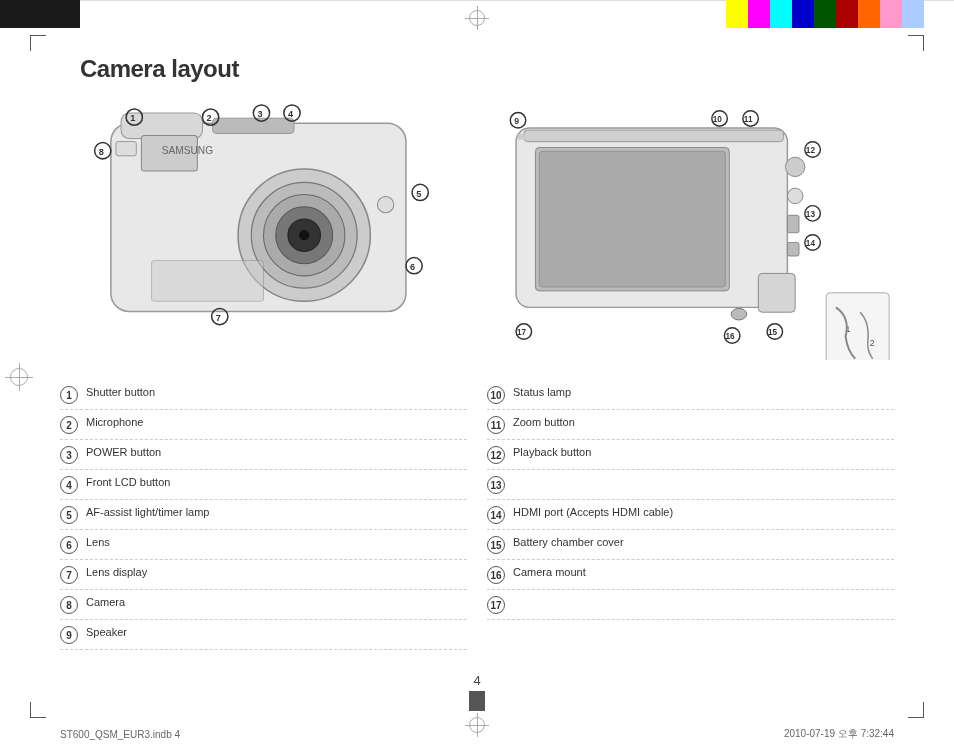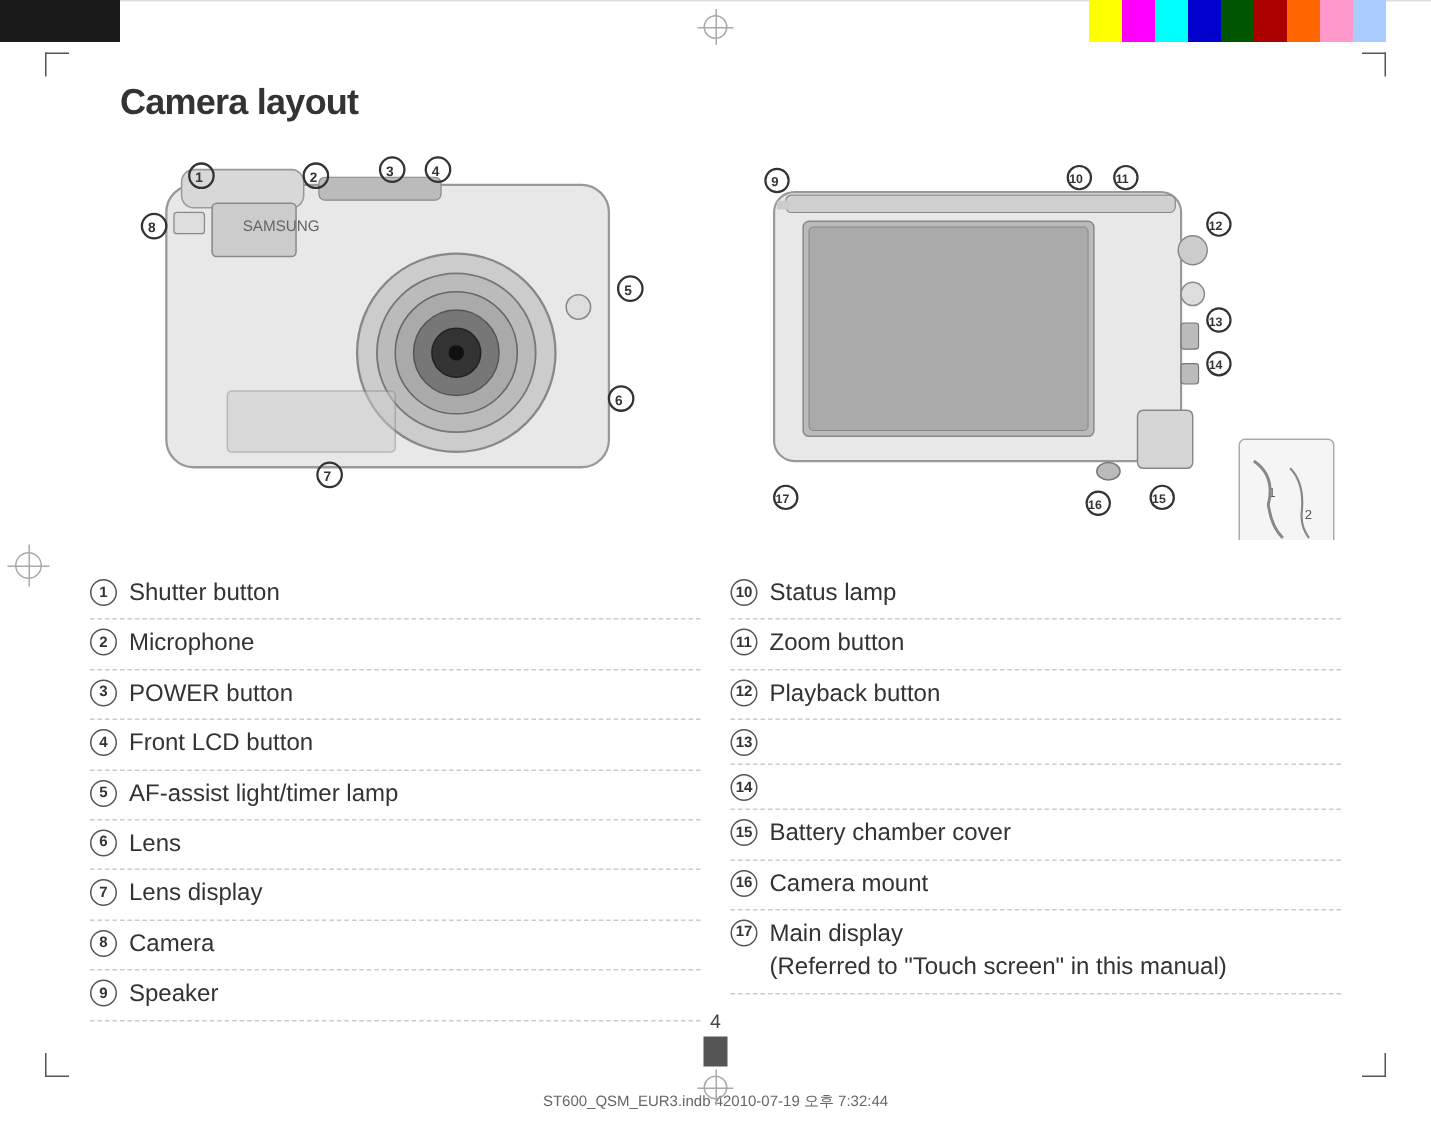--- a/index.html
+++ b/index.html
@@ -114,34 +114,34 @@
       border: 1.5px solid #555;
       font-size: 10px;
       font-weight: bold;
       color: #333;
       margin-right: 8px;
       flex-shrink: 0;
       margin-top: 1px;
     }
 
     .label-text {
-      font-size: 16px;
+      font-size: 11px;
       color: #333;
       line-height: 1.4;
     }
 
     
     .footer {
       position: absolute;
       bottom: 12px;
       left: 0;
       right: 0;
       display: flex;
       align-items: center;
-      justify-content: center;
+      justify-content: space-between;
       padding: 0 60px;
       font-size: 10px;
       color: #666;
     }
 
     
     .page-number-area {
       position: absolute;
       bottom: 42px;
       left: 0;
@@ -373,32 +373,32 @@
         </div>
         <div class="label-row">
           <span class="label-number">12</span>
           <span class="label-text">Playback button</span>
         </div>
         <div class="label-row">
           <span class="label-number">13</span>
         </div>
         <div class="label-row">
           <span class="label-number">14</span>
+          <span class="label-text">HDMI port (Accepts HDMI cable)</span>
         </div>
         <div class="label-row">
           <span class="label-number">15</span>
           <span class="label-text">Battery chamber cover</span>
         </div>
         <div class="label-row">
           <span class="label-number">16</span>
           <span class="label-text">Camera mount</span>
         </div>
         <div class="label-row">
           <span class="label-number">17</span>
-          <span class="label-text">Main display<br>(Referred to "Touch screen" in this manual)</span>
         </div>
       </div>
 
   </div>
 </div>
 
 <div class="page-number-area">
   <span class="page-number">4</span>
   <div class="page-bar"></div>
 </div>

